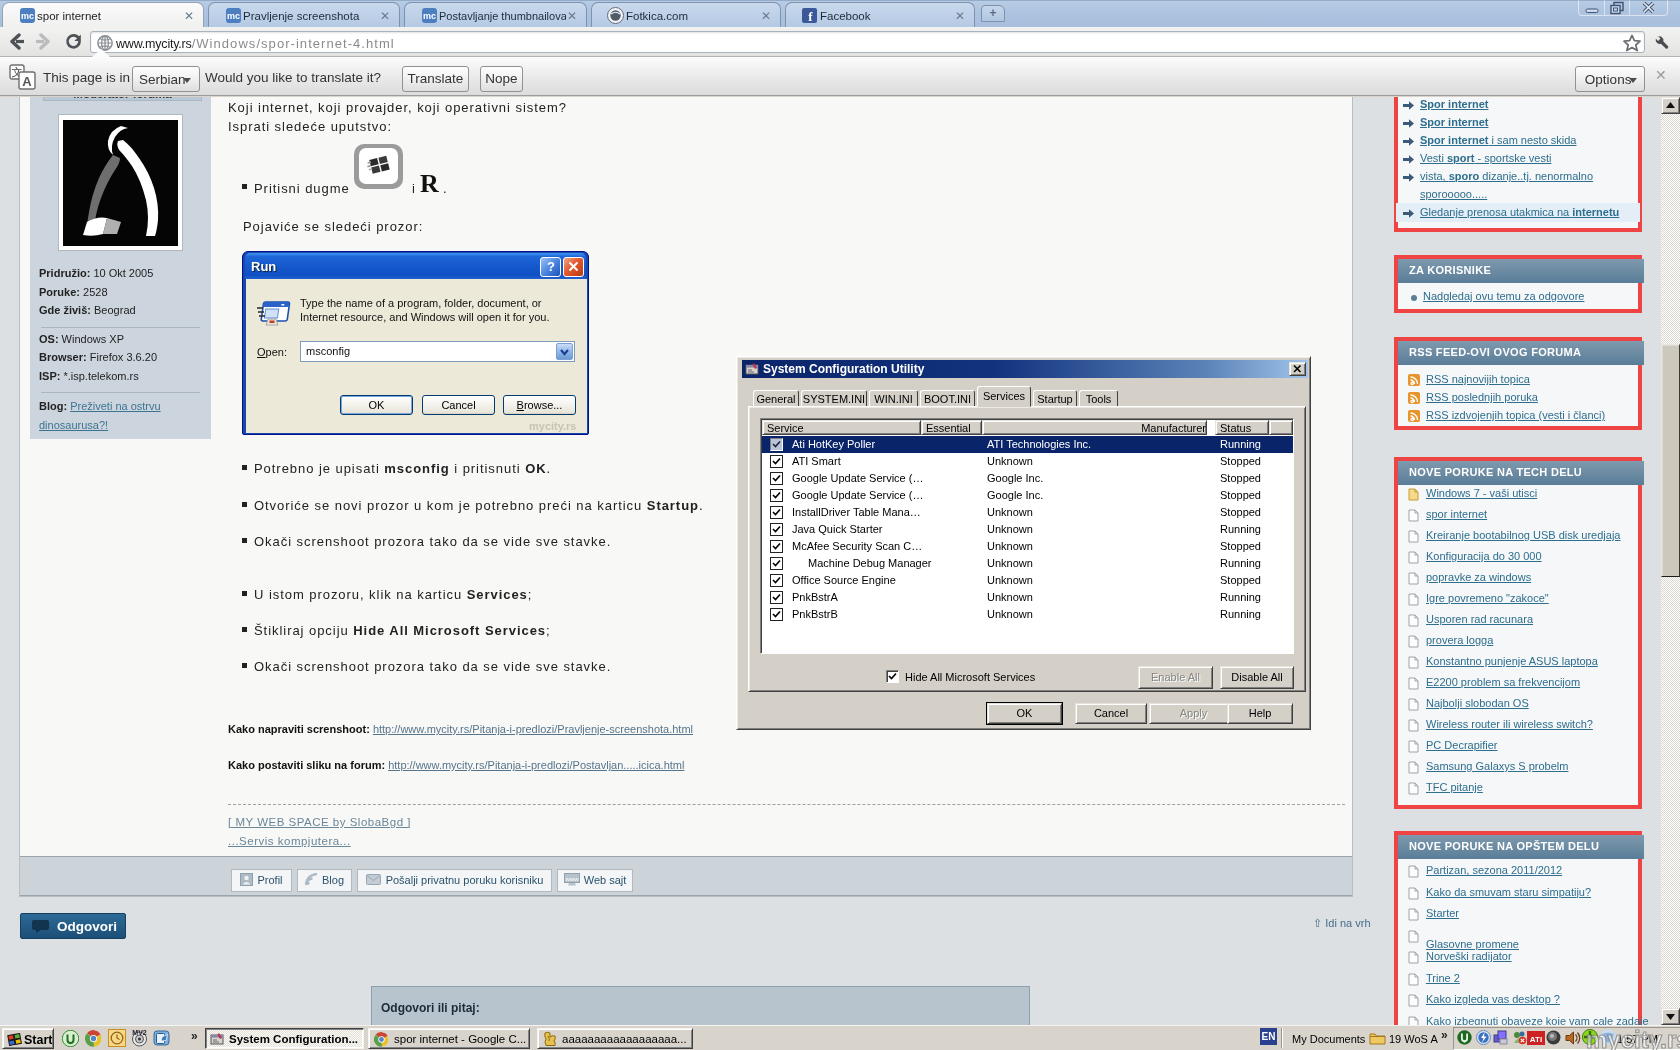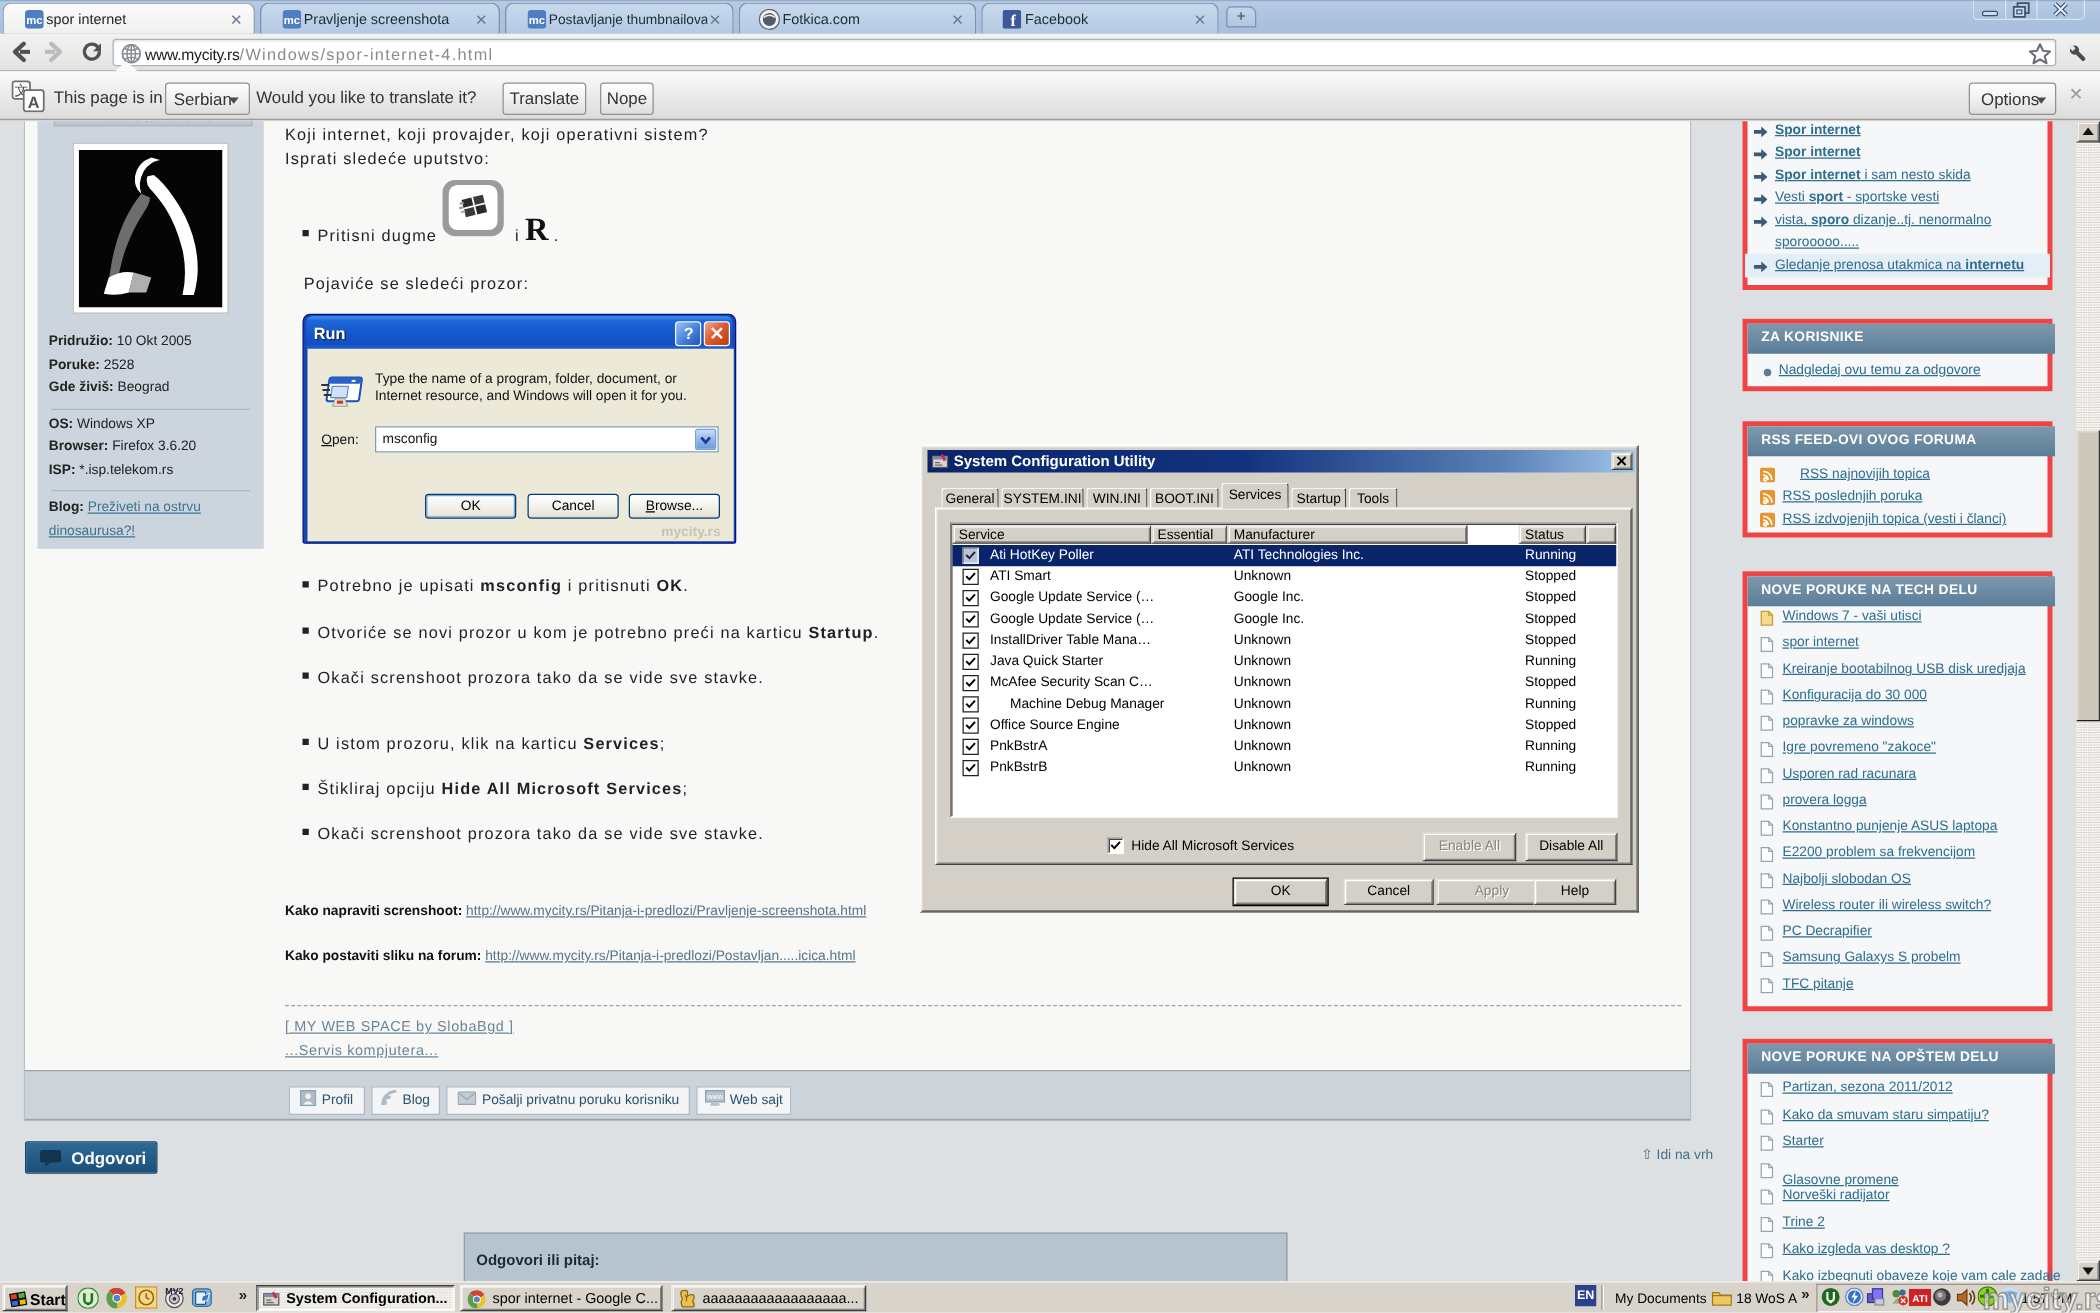--- a/index.html
+++ b/index.html
@@ -281,21 +281,21 @@
     <div class="ab" style="left:240px; top:29px; width:54px; height:21px; background:#d4d0c8; border:1px solid; border-color:#fff #404040 #d4d0c8 #fff; border-radius:3px 3px 0 0; text-align:center; line-height:18px; z-index:2;">Services</div>
     <div class="ab" style="left:296px; top:33px; width:44px; height:17px; background:#d4d0c8; border:1px solid; border-color:#fff #404040 #d4d0c8 #fff; border-radius:3px 3px 0 0; text-align:center; line-height:16px;">Startup</div>
     <div class="ab" style="left:342px; top:33px; width:39px; height:17px; background:#d4d0c8; border:1px solid; border-color:#fff #404040 #d4d0c8 #fff; border-radius:3px 3px 0 0; text-align:center; line-height:16px;">Tools</div>
 
     <div class="ab" style="left:11px; top:49px; width:558px; height:286px; background:#d4d0c8; border:1px solid; border-color:#fff #404040 #404040 #fff; box-shadow:inset 1px 1px 0 #ece9e2, inset -1px -1px 0 #808080;"></div>
 
     <div class="ab sunken" style="left:23px; top:61px; width:534px; height:236px;">
 
       <div class="ab cbtn" style="left:1px; top:1px; width:159px; height:15px; text-align:left; padding-left:4px; line-height:14px;">Service</div>
       <div class="ab cbtn" style="left:160px; top:1px; width:61px; height:15px; text-align:left; padding-left:4px; line-height:14px;">Essential</div>
-      <div class="ab cbtn" style="left:221px; top:1px; width:192px; height:15px; text-align:left; padding-left:4px; line-height:14px;">Manufacturer</div>
+      <div class="ab cbtn" style="left:221px; top:1px; width:225px; height:15px; text-align:right; padding-left:4px; line-height:14px;">Manufacturer</div>
       <div class="ab cbtn" style="left:454px; top:1px; width:54px; height:15px; text-align:left; padding-left:4px; line-height:14px;">Status</div>
       <div class="ab cbtn" style="left:508px; top:1px; width:24px; height:15px;"></div>
       <div class="ab" style="left:1px; top:17px; width:531px; height:17px; background:#0a246a;"></div>
 <div class="ab" style="left:9px; top:19px; width:13px; height:13px; background:#b8c4d8; border:1px solid; border-color:#808080 #fff #fff #808080;"><svg width="11" height="11">
             <path d="M2 5 L4.5 7.5 L9 2.5" stroke="#223" stroke-width="1.6" fill="none"></path>
           </svg></div>
 <div class="ab" style="left:31px; top:19px; color:#fff; white-space:nowrap;">Ati HotKey Poller</div>
 <div class="ab" style="left:226px; top:19px; color:#fff; white-space:nowrap;">ATI Technologies Inc.</div>
 <div class="ab" style="left:459px; top:19px; color:#fff; white-space:nowrap;">Running</div>
 <div class="ab" style="left:9px; top:36px; width:13px; height:13px; background:#fff; border:1px solid #222;"><svg width="11" height="11">
@@ -456,21 +456,21 @@
     <div class="shead" style="position:absolute; left:0; top:0; width:246px; height:24px;"><span style="position:relative; left:11px; top:5px;">ZA KORISNIKE</span></div>
     <div style="position:absolute; left:13px; top:36px; width:6px; height:6px; border-radius:3px; background:#5a7d98;"></div>
     <a class="slink" style="position:absolute; left:25px; top:31px;" href="#s">Nadgledaj ovu temu za odgovore</a>
   </div>
   <div class="ab sbox" style="left:1394px; top:240px; width:248px; height:93px;">
     <div class="shead" style="position:absolute; left:0; top:0; width:246px; height:24px;"><span style="position:relative; left:11px; top:5px;">RSS FEED-OVI OVOG FORUMA</span></div>
     <svg style="position:absolute; left:10px; top:33px;" width="12" height="12">
         <rect width="12" height="12" rx="2" fill="#e8942a"></rect>
         <path d="M3 9.5 A1.2 1.2 0 1 0 3 9.4 M2.5 6 A4 4 0 0 1 6.5 10 M2.5 3 A7 7 0 0 1 9.5 10" stroke="#fff" stroke-width="1.4" fill="none"></path>
       </svg>
-<a class="slink" style="position:absolute; left:28px; top:32px;margin-left:14px;" href="#r">RSS najnovijih topica</a>
+<a class="slink" style="position:absolute; left:28px; top:32px;" href="#r">RSS najnovijih topica</a>
 <svg style="position:absolute; left:10px; top:51px;" width="12" height="12">
         <rect width="12" height="12" rx="2" fill="#e8942a"></rect>
         <path d="M3 9.5 A1.2 1.2 0 1 0 3 9.4 M2.5 6 A4 4 0 0 1 6.5 10 M2.5 3 A7 7 0 0 1 9.5 10" stroke="#fff" stroke-width="1.4" fill="none"></path>
       </svg>
 <a class="slink" style="position:absolute; left:28px; top:50px;" href="#r">RSS poslednjih poruka</a>
 <svg style="position:absolute; left:10px; top:69px;" width="12" height="12">
         <rect width="12" height="12" rx="2" fill="#e8942a"></rect>
         <path d="M3 9.5 A1.2 1.2 0 1 0 3 9.4 M2.5 6 A4 4 0 0 1 6.5 10 M2.5 3 A7 7 0 0 1 9.5 10" stroke="#fff" stroke-width="1.4" fill="none"></path>
       </svg>
 <a class="slink" style="position:absolute; left:28px; top:68px;" href="#r">RSS izdvojenjih topica (vesti i članci)</a>
@@ -681,21 +681,21 @@
     <span style="position:absolute; left:24px; top:4px; font-size:11.5px; white-space:nowrap;">aaaaaaaaaaaaaaaaaa...</span>
   </div>
 
   <div class="ab" style="left:1260px; top:2px; width:17px; height:17px; background:#29418e; color:#fff; font-size:10px; font-weight:bold; text-align:center; line-height:17px;">EN</div>
   <div class="ab" style="left:1281px; top:2px; width:2px; height:20px; border-left:1px solid #9a968e; border-right:1px solid #fff;"></div>
   <div class="ab" style="left:1292px; top:7px; font-size:11px; color:#000;">My Documents</div>
   <svg class="ab" style="left:1369px; top:5px;" width="17" height="14">
       <path d="M1 3 L6 3 L7.5 5 L16 5 L16 13 L1 13 Z" fill="#f0c860" stroke="#a07820"></path>
       <path d="M1 5.5 L16 5.5" stroke="#a07820"></path>
     </svg>
-  <div class="ab" style="left:1389px; top:7px; font-size:11px; color:#000;">18 WoS A</div>
+  <div class="ab" style="left:1389px; top:7px; font-size:11px; color:#000;">19 WoS A</div>
   <div class="ab" style="left:1441px; top:2px; font-size:12px; font-weight:bold; color:#222;">»</div>
 
   <div class="ab" style="left:1453px; top:1px; width:227px; height:23px; border-top:1px solid #9a968e; border-left:1px solid #9a968e; border-bottom:1px solid #fff;"></div>
   <svg class="ab" style="left:1457px; top:4px;" width="15" height="15">
       <circle cx="7.5" cy="7.5" r="7.2" fill="#1e6820"></circle>
       <path d="M4 3.5 L4 8.5 A3.5 3.5 0 0 0 11 8.5 L11 3.5 L9.2 3.5 L9.2 8.5 A1.7 1.7 0 0 1 5.8 8.5 L5.8 3.5 Z" fill="#e8f4e8"></path>
       <circle cx="7.5" cy="11.8" r="1" fill="#e8f4e8"></circle>
     </svg>
   <svg class="ab" style="left:1476px; top:4px;" width="15" height="15">
       <circle cx="7.5" cy="7.5" r="7" fill="#d8e8f8" stroke="#6a8ab8"></circle>

